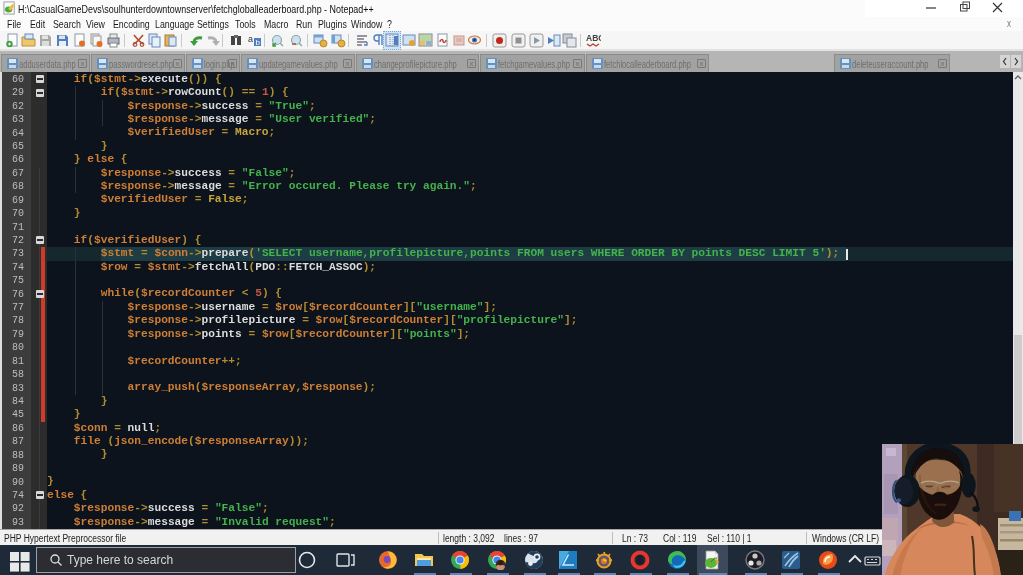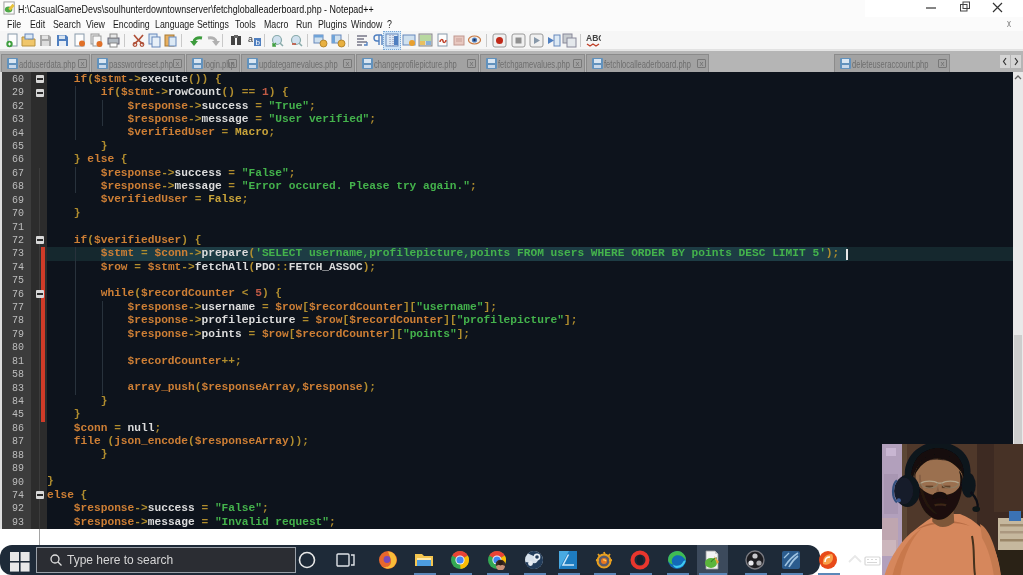--- a/index.html
+++ b/index.html
@@ -60,21 +60,21 @@
   #vscroll { position:absolute; left:1013px; top:0; width:10px; height:457px; background:#e9e9e9; }
   #vthumb { position:absolute; left:1px; top:263px; width:8px; height:194px; background:#cdcdcd; }
   
   #tabnav { position:absolute; right:1px; top:55px; width:22px; height:13px; }
   
   #statusbar { position:absolute; left:0; top:529px; width:1023px; height:16px; background:#f1f1f1;
     border-top:1px solid #a8a8a8; font-size:10.5px; color:#222; }
   #statusbar span { position:absolute; top:2.5px; white-space:pre; font-size:10px; transform:scaleX(.85); transform-origin:0 0; }
   .ssep { position:absolute; top:2px; width:1px; height:12px; background:#bdbdbd; }
   
-  #taskbar { position:absolute; left:0; top:545px; width:820px; height:30px; background:#1e2a38;border-radius:12px; }
+  #taskbar { position:absolute; left:0; top:545px; width:1023px; height:30px; background:#1e2a38; }
   #searchbox { position:absolute; left:36px; top:2px; width:260px; height:26px; background:#2b2d33;
     border:1px solid #9aa0a8; color:#d6d6d6; font-size:12px; }
   .tbico { position:absolute; top:5px; width:20px; height:20px; }
   .runline { position:absolute; top:27.5px; height:2px; background:#5b87b8; }
   
   #webcam { position:absolute; left:882px; top:444px; width:141px; height:131px; z-index:10; }
 </style>
 </head>
 <body>
 <div id="screen">
@@ -402,20 +402,32 @@
     </div>
   </div>
 
   <svg id="tabnav" width="22" height="13" viewBox="0 0 22 13">
     <rect x="0" y="0" width="10" height="13" fill="#d5d5d5"></rect>
     <rect x="11" y="0" width="10" height="13" fill="#d5d5d5"></rect>
     <path d="M6,3 L3.5,6.5 L6,10" fill="none" stroke="#333" stroke-width="1.2"></path>
     <path d="M15,3 L17.5,6.5 L15,10" fill="none" stroke="#333" stroke-width="1.2"></path>
   </svg>
 
+  <div id="statusbar">
+    <span style="left:4px">PHP Hypertext Preprocessor file</span>
+    <span style="left:443px">length : 3,092</span>
+    <span style="left:504px">lines : 97</span>
+    <span style="left:622px">Ln : 73</span>
+    <span style="left:663px">Col : 119</span>
+    <span style="left:707px">Sel : 110 | 1</span>
+    <span style="left:812px">Windows (CR LF)</span>
+    <div class="ssep" style="left:438px"></div>
+    <div class="ssep" style="left:612px"></div>
+    <div class="ssep" style="left:806px"></div>
+  </div>
 
   <div id="taskbar">
     <svg class="tbico" style="left:10px;top:7px" width="14" height="14" viewBox="0 0 14 14">
       <rect x="0" y="0" width="6.3" height="6.3" fill="#e8e8e8"></rect>
       <rect x="7.4" y="0" width="6.3" height="6.3" fill="#e8e8e8"></rect>
       <rect x="0" y="7.4" width="6.3" height="6.3" fill="#e8e8e8"></rect>
       <rect x="7.4" y="7.4" width="6.3" height="6.3" fill="#e8e8e8"></rect>
     </svg>
     <div id="searchbox">
       <svg style="position:absolute;left:12px;top:5px" width="14" height="14" viewBox="0 0 14 14">

